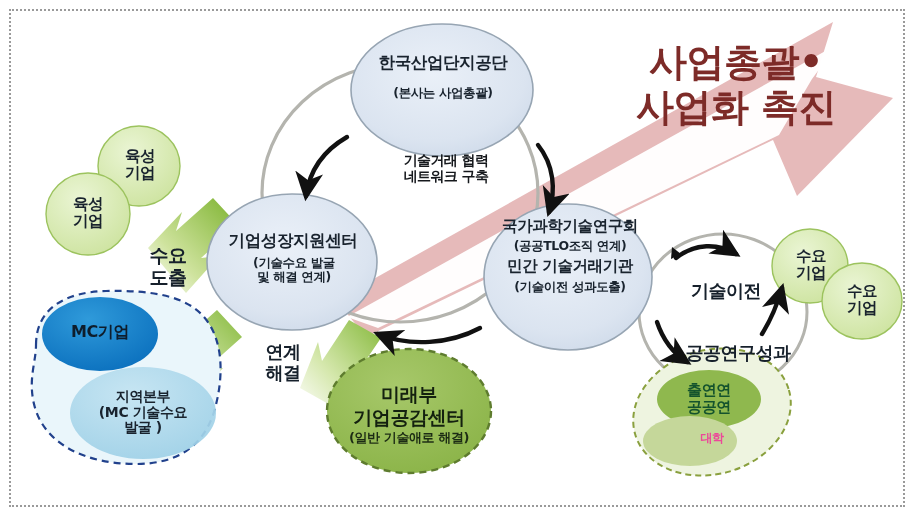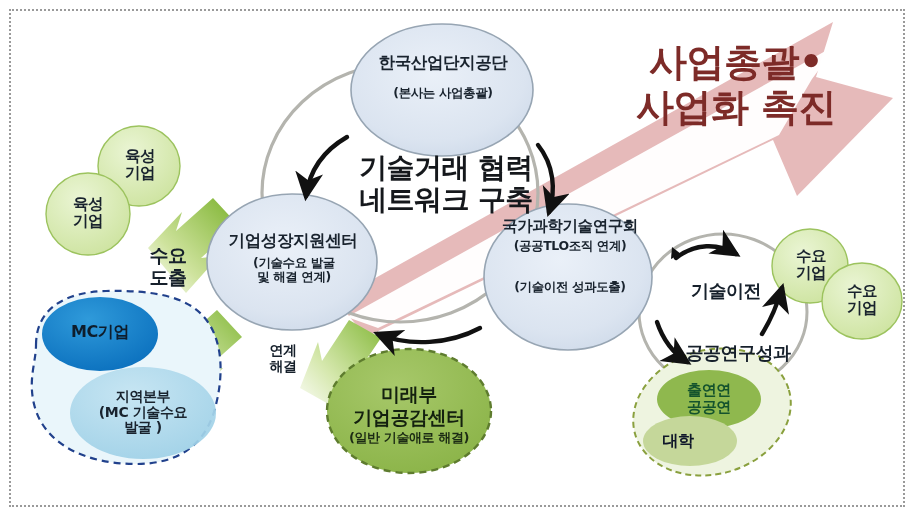--- a/index.html
+++ b/index.html
@@ -69,36 +69,36 @@
     font-weight: bold;
     color: #7d2b28;
     line-height: 1.18;
     letter-spacing: -0.5px;
     white-space: pre-line;
   }
   #center-label {
     left: 340px;
     top: 152px;
     width: 212px;
-    font-size: 28px;
+    font-size: 14px;
     color: #15181c;
     letter-spacing: -0.6px;
   }
   #label-suyo {
     left: 122px;
     top: 245px;
     width: 92px;
     font-size: 19px;
     letter-spacing: -0.5px;
   }
   #label-yeongye {
     left: 240px;
     top: 342px;
     width: 86px;
-    font-size: 14px;
+    font-size: 18px;
     letter-spacing: -0.5px;
   }
   #label-transfer {
     left: 672px;
     top: 281px;
     width: 108px;
     font-size: 18px;
     letter-spacing: -0.5px;
   }
   #label-public {
@@ -245,20 +245,21 @@
 
   <div class="node-text t-main" style="left:352px; top:54px; width:182px;">한국산업단지공단</div>
   <div class="node-text t-sub" style="left:352px; top:86px; width:182px;">(본사는 사업총괄)</div>
 
   <div class="node-text t-main" style="left:200px; top:232px; width:186px;">기업성장지원센터</div>
   <div class="node-text t-sub" style="left:206px; top:256px; width:176px;">(기술수요 발굴
 및 해결 연계)</div>
 
   <div class="node-text t-main" style="left:482px; top:218px; width:176px; font-size:15.5px;">국가과학기술연구회</div>
   <div class="node-text t-sub" style="left:482px; top:239px; width:176px;">(공공TLO조직 연계)</div>
+  <div class="node-text t-main" style="left:482px; top:258px; width:176px; font-size:15.5px;">민간 기술거래기관</div>
   <div class="node-text t-sub" style="left:482px; top:280px; width:176px;">(기술이전 성과도출)</div>
 
   <div class="lbl" id="center-label">기술거래 협력
 네트워크 구축</div>
 
   <div class="node-text" style="left:110px; top:148px; width:60px; font-size:15.5px;">육성
 기업</div>
   <div class="node-text" style="left:58px; top:196px; width:60px; font-size:15.5px;">육성
 기업</div>
 
@@ -283,16 +284,16 @@
   <div class="node-text" style="left:782px; top:248px; width:58px; font-size:15.5px;">수요
 기업</div>
   <div class="node-text" style="left:833px; top:283px; width:58px; font-size:15.5px;">수요
 기업</div>
 
   <div class="lbl" id="label-public">공공연구성과</div>
 
   <div class="node-text" style="left:660px; top:382px; width:98px; font-size:15px; color:#14532d;">출연연
 공공연</div>
 
-  <div class="node-text" style="left:640px; top:432px; width:76px; font-size:16px; color:#0f172a;">대학</div>
+  <div class="node-text" style="left:674px; top:432px; width:76px; font-size:12px; color:#ec4899;">대학</div>
 
   <div id="frame"></div>
 </div>
 
 </body></html>

